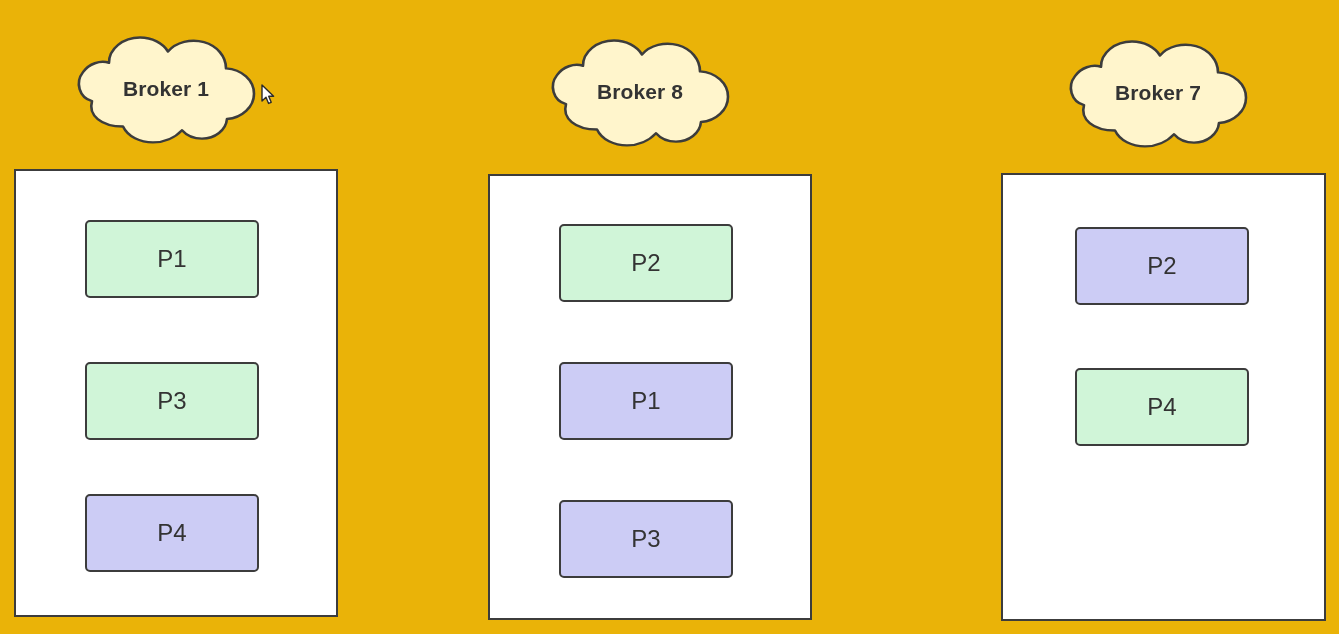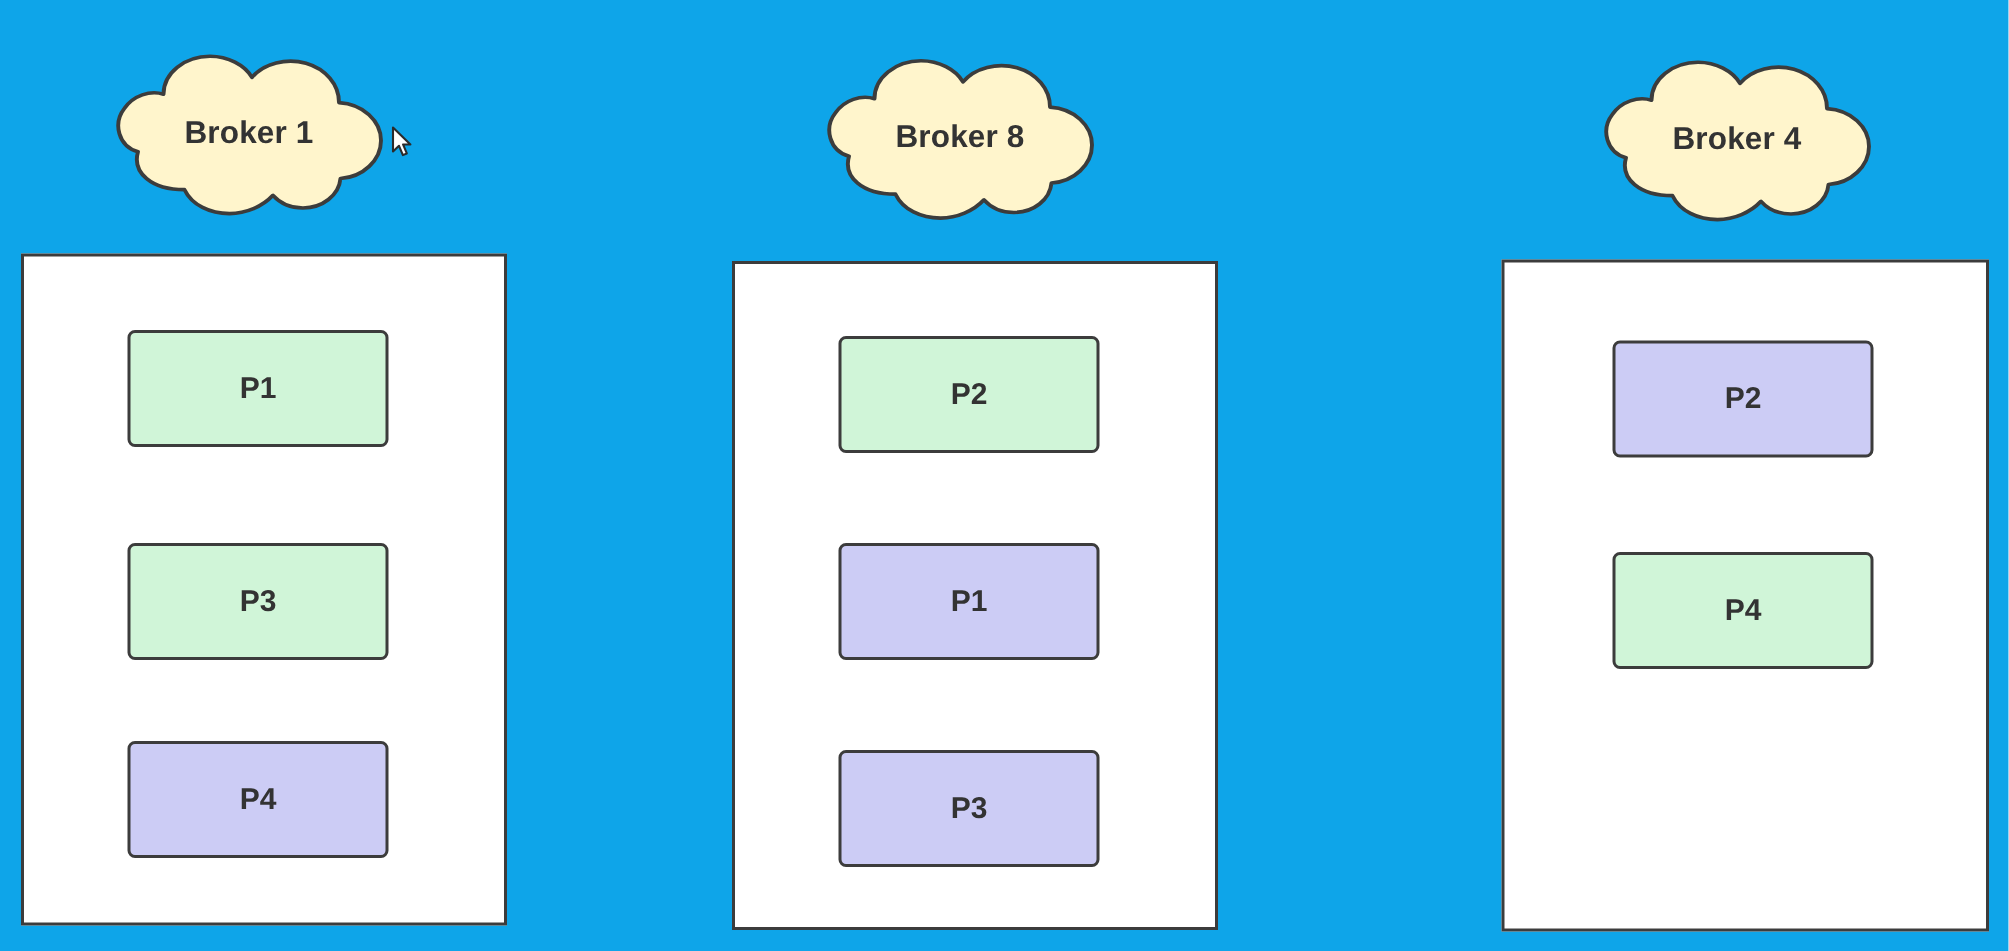--- a/index.html
+++ b/index.html
@@ -7,21 +7,21 @@
     padding: 0;
     background: #ffffff;
   }
   body {
     font-family: "Liberation Sans", sans-serif;
   }
   #canvas {
     position: relative;
     width: 1339px;
     height: 634px;
-    background: #0ea5e9;
+    background: #eab308;
     overflow: hidden;
     text-align: right;
   }
   .cloud-wrap {
     position: absolute;
   }
   .cloud-wrap svg {
     display: block;
     overflow: visible;
   }
@@ -47,22 +47,22 @@
     box-sizing: border-box;
   }
   .partition {
     position: absolute;
     box-sizing: border-box;
     border: 2px solid #3c3c3c;
     border-radius: 5px;
     display: flex;
     align-items: center;
     justify-content: center;
-    font-size: 20px;
-    font-weight: bold;
+    font-size: 24px;
+    font-weight: normal;
     color: #333333;
   }
   .partition.green { background: #d0f5d8; }
   .partition.purple { background: #ccccf5; }
   .cursor {
     position: absolute;
     width: 16px;
     height: 22px;
     pointer-events: none;
   }
@@ -88,21 +88,21 @@
       <div class="cloud-label">Broker 8</div>
     </div>
     <div class="broker-box" style="left: 488px; top: 174px; width: 324px; height: 446px; background: rgb(255, 255, 255); border-color: rgb(60, 60, 60);"></div>
     <div class="partition green" style="left: 559px; top: 224px; width: 174px; height: 78px; background: rgb(208, 245, 216); border-color: rgb(60, 60, 60); color: rgb(51, 51, 51);">P2</div>
     <div class="partition purple" style="left: 559px; top: 362px; width: 174px; height: 78px; background: rgb(204, 204, 245); border-color: rgb(60, 60, 60); color: rgb(51, 51, 51);">P1</div>
     <div class="partition purple" style="left: 559px; top: 500px; width: 174px; height: 78px; background: rgb(204, 204, 245); border-color: rgb(60, 60, 60); color: rgb(51, 51, 51);">P3</div>
     <div class="cloud-wrap" style="left: 1068px; top: 34px; width: 180px; height: 118px;">
       <svg width="180" height="118" viewBox="0 0 180 126" preserveAspectRatio="none">
         <path d="M 47 103 C 25 103 12 91 16 76 C 3 72 -1 56 7 45 C 13 36 24 32 33 35 C 33 20 47 8 64 8 C 76 8 87 14 92 23 C 100 13 115 9 128 13 C 141 17 150 28 150 41 C 166 42 178 54 178 68 C 178 82 166 94 151 95 C 150 107 139 116 126 116 C 118 116 111 113 106 107 C 99 115 88 120 77 120 C 64 120 52 114 47 103 Z" fill="#fff5cc" stroke="#3c3c3c" stroke-width="2.6" stroke-linejoin="round"></path>
       </svg>
-      <div class="cloud-label">Broker 4</div>
+      <div class="cloud-label">Broker 7</div>
     </div>
     <div class="broker-box" style="left: 1001px; top: 173px; width: 325px; height: 448px; background: rgb(255, 255, 255); border-color: rgb(60, 60, 60);"></div>
     <div class="partition purple" style="left: 1075px; top: 227px; width: 174px; height: 78px; background: rgb(204, 204, 245); border-color: rgb(60, 60, 60); color: rgb(51, 51, 51);">P2</div>
     <div class="partition green" style="left: 1075px; top: 368px; width: 174px; height: 78px; background: rgb(208, 245, 216); border-color: rgb(60, 60, 60); color: rgb(51, 51, 51);">P4</div>
     <div class="cursor" style="left: 260px; top: 84px;"><svg width="16" height="22" viewBox="0 0 16 22">
         <path d="M2 1 L2 17 L6 13.2 L8.6 19.4 L11.2 18.3 L8.7 12.3 L13.6 12.3 Z" fill="#ffffff" stroke="#2b2b2b" stroke-width="1.4" stroke-linejoin="round"></path>
       </svg></div>
   </div>
 
 </body></html>

